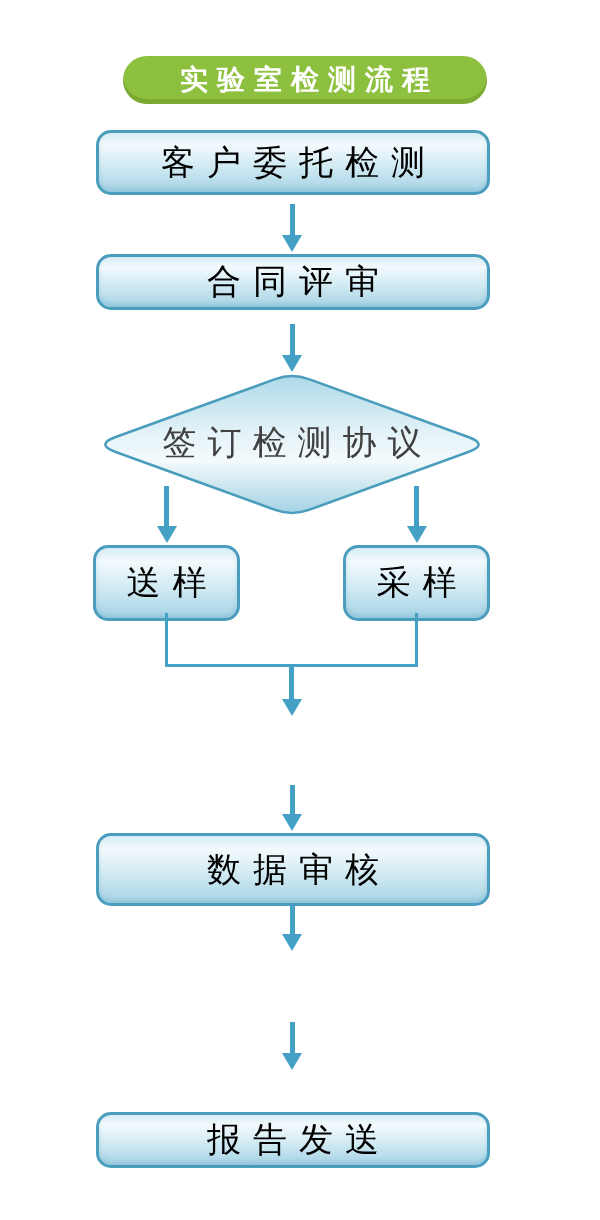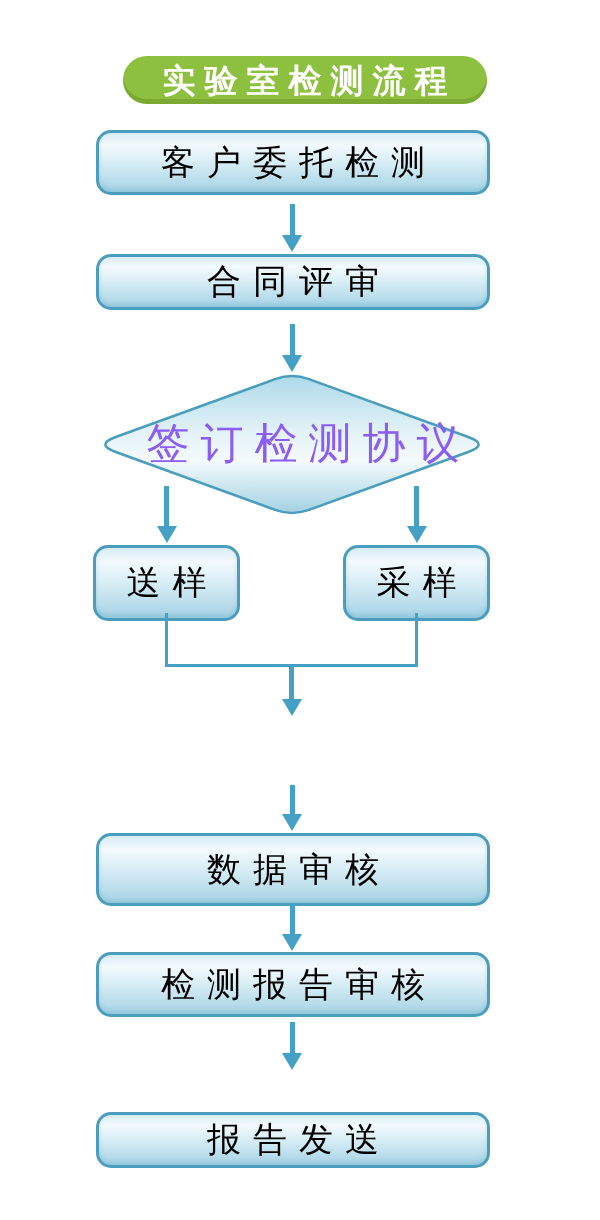--- a/index.html
+++ b/index.html
@@ -9,43 +9,43 @@
   }
   
   .title-pill{
     position:absolute;left:123px;top:56px;width:364px;height:48px;
     background:#8cc03e;border-radius:26px;
     box-shadow:inset 0 -5px 0 rgba(90,130,30,.35);
     display:flex;align-items:center;justify-content:center;
   }
   .title-pill .t{
     font-family:"DejaVu Sans","Liberation Sans",sans-serif;
-    font-weight:bold;font-size:33px;color:#ffffff;
+    font-weight:bold;font-size:28px;color:#ffffff;
     letter-spacing:9px;text-indent:9px;line-height:1;
   }
   
   .node{
     position:absolute;left:96px;width:394px;height:56px;
     box-sizing:border-box;border:3px solid #4a9dbc;border-radius:15px;
     background:linear-gradient(180deg,#d8edf5 0%,#f3fafd 20%,#d5ecf4 52%,#a6d3e5 100%);
     box-shadow:inset 0 -3px 4px rgba(74,157,188,.25);
     display:flex;align-items:center;justify-content:center;
   }
   .node .t{
     font-size:34px;color:#000000;letter-spacing:12px;text-indent:12px;
     line-height:1;white-space:nowrap;
   }
   .node.small{width:147px;height:76px;}
   
   .diamond-wrap{position:absolute;left:85px;top:362px;width:414px;height:162px;}
   .diamond-wrap svg{position:absolute;left:0;top:0;}
   .diamond-label{
-    position:absolute;left:11px;top:0;width:100%;height:100%;
+    position:absolute;left:0;top:0;width:100%;height:100%;
     display:flex;align-items:center;justify-content:center;
-    font-size:43px;color:#8b5cf6;letter-spacing:11px;text-indent:11px;
+    font-size:34px;color:#404040;letter-spacing:11px;text-indent:11px;
     line-height:1;white-space:nowrap;
   }
   
   .v-arrow{position:absolute;width:5px;background:#44a0c4;}
   .v-arrow::after{
     content:'';position:absolute;top:100%;left:50%;transform:translateX(-50%);
     width:0;height:0;border-left:10px solid transparent;border-right:10px solid transparent;
     border-top:17px solid #44a0c4;
   }
   
@@ -105,22 +105,19 @@
   <div class="merge-connector"></div>
   <div class="v-arrow" style="left:289px;top:666px;height:33px;"></div>
 
   <div class="v-arrow" style="left:289.5px;top:785px;height:29px;"></div>
 
   <div class="node" style="top:833px;height:73px;">
     <span class="t">数据审核</span>
   </div>
   <div class="v-arrow" style="left:289.5px;top:904px;height:30px;"></div>
 
-  <div class="node" style="top:952px;height:65px;">
-    <span class="t">检测报告审核</span>
-  </div>
   <div class="v-arrow" style="left:289.5px;top:1022px;height:31px;"></div>
 
   <div class="node" style="top:1112px;">
     <span class="t">报告发送</span>
   </div>
 
 </div>
 
 </body></html>

